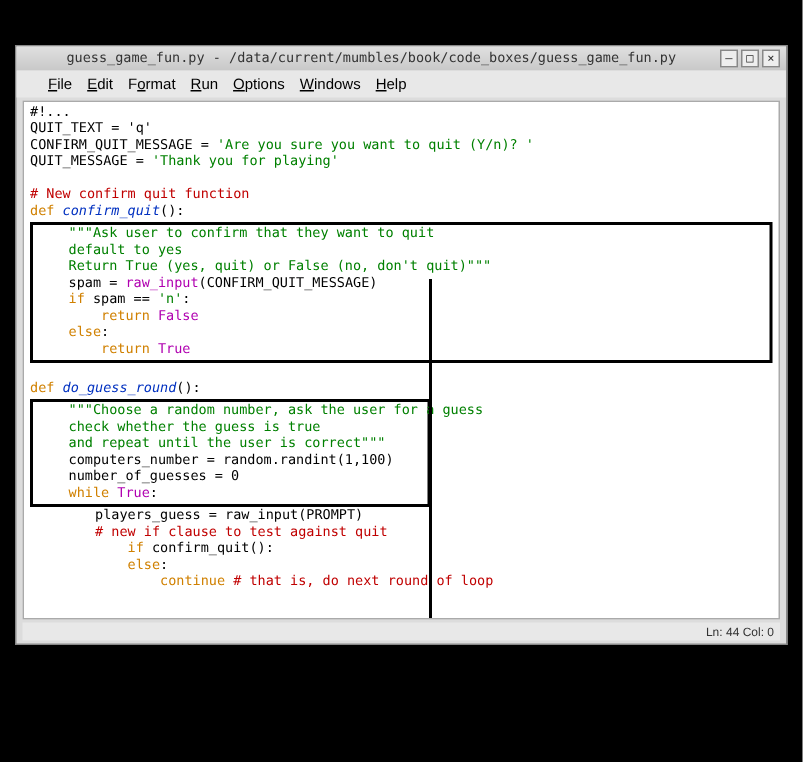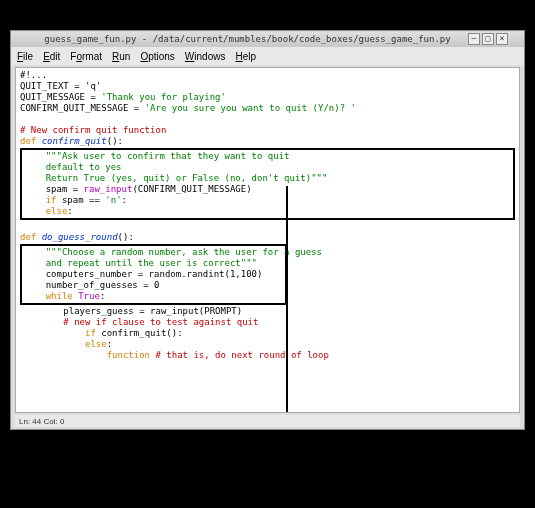--- a/index.html
+++ b/index.html
@@ -1,25 +1,25 @@
 <!DOCTYPE html>
 <html><head>
 <meta charset="utf-8">
 <style>
   * { margin: 0; padding: 0; box-sizing: border-box; }
   body { background: #000; font-family: "DejaVu Sans Mono", monospace; font-size: 10px; width: 535px; height: 508px; overflow: hidden; }
   .window { position: absolute; left: 10px; top: 30px; width: 515px; height: 400px; background: #dcdcdc; border: 1px solid #888; }
-  .titlebar { height: 16px; background: linear-gradient(#e0e0e0,#c8c8c8); display: flex; align-items: center; font-size: 9px; color: #333; padding: 0 16px; justify-content: center; }
+  .titlebar { height: 16px; background: linear-gradient(#e0e0e0,#c8c8c8); display: flex; align-items: center; font-size: 9px; color: #333; padding: 0 4px; justify-content: center; }
   .titlebar .t-title { flex: 1; text-align: center; white-space: nowrap; overflow: hidden; }
   .titlebar .t-btns { display: flex; gap: 2px; }
   .titlebar .t-btn { width: 12px; height: 12px; border: 1px solid #888; background: #eee; font-size: 8px; line-height: 10px; text-align: center; }
-  .menubar { height: 18px; background: #e8e8e8; display: flex; align-items: center; gap: 10px; padding: 0 6px; font-size: 10px; font-family: sans-serif; color: #000; }
+  .menubar { height: 18px; background: #e8e8e8; display: flex; align-items: center; gap: 10px; padding: 0 21px; font-size: 10px; font-family: sans-serif; color: #000; }
   .menubar span u { text-decoration: underline; }
   .editor { position: absolute; left: 4px; top: 36px; right: 4px; bottom: 16px; background: #fff; border: 1px solid #aaa; overflow: hidden; padding: 2px 4px; line-height: 11px; }
-  .statusbar { position: absolute; left: 4px; right: 4px; bottom: 2px; height: 12px; background: #e8e8e8; font-size: 8px; font-family: sans-serif; color: #333; display: flex; align-items: center; padding: 0 4px; }
+  .statusbar { position: absolute; left: 4px; right: 4px; bottom: 2px; height: 12px; background: #e8e8e8; font-size: 8px; font-family: sans-serif; color: #333; display: flex; justify-content: flex-end; align-items: center; padding: 0 4px; }
   .line { white-space: pre; font-size: 9px; }
   .kw { color: #d08000; }      
   .def { color: #0030c0; font-style: italic; }     
   .str { color: #008000; }     
   .op { color: #b000b0; }      
   .com { color: #c00000; }     
   .norm { color: #000; }
   .boxed { border: 2px solid #000; margin: 1px 0; padding: 1px 2px; display: inline-block; width: 100%; }
   .overlay-line { position: absolute; left: 270px; top: 118px; width: 2px; height: 265px; background: #000; }
 </style>
@@ -41,51 +41,54 @@
     <span>F<u>o</u>rmat</span>
     <span><u>R</u>un</span>
     <span><u>O</u>ptions</span>
     <span><u>W</u>indows</span>
     <span><u>H</u>elp</span>
   </div>
 
   <div class="editor">
     <div class="line norm">#!...</div>
     <div class="line norm">QUIT_TEXT = 'q'</div>
+    <div class="line"><span class="norm">CONFIRM_QUIT_MESSAGE = </span><span class="str">'Are you sure you want to quit (Y/n)? '</span></div>
     <div class="line"><span class="norm">QUIT_MESSAGE = </span><span class="str">'Thank you for playing'</span></div>
-    <div class="line"><span class="norm">CONFIRM_QUIT_MESSAGE = </span><span class="str">'Are you sure you want to quit (Y/n)? '</span></div>
     <div class="line">&nbsp;</div>
     <div class="line com"># New confirm quit function</div>
     <div class="line"><span class="kw">def </span><span class="def">confirm_quit</span><span class="norm">():</span></div>
 
     <div class="boxed">
       <div class="line str">    """Ask user to confirm that they want to quit</div>
       <div class="line str">    default to yes</div>
       <div class="line str">    Return True (yes, quit) or False (no, don't quit)"""</div>
       <div class="line"><span class="norm">    spam = </span><span class="op">raw_input</span><span class="norm">(CONFIRM_QUIT_MESSAGE)</span></div>
       <div class="line"><span class="kw">    if</span><span class="norm"> spam == </span><span class="str">'n'</span><span class="norm">:</span></div>
+      <div class="line"><span class="kw">        return </span><span class="op">False</span></div>
       <div class="line"><span class="kw">    else</span><span class="norm">:</span></div>
+      <div class="line"><span class="kw">        return </span><span class="op">True</span></div>
     </div>
 
     <div class="line">&nbsp;</div>
     <div class="line"><span class="kw">def </span><span class="def">do_guess_round</span><span class="norm">():</span></div>
 
     <div class="boxed" style="width:54%;">
       <div class="line str">    """Choose a random number, ask the user for a guess</div>
+      <div class="line str">    check whether the guess is true</div>
       <div class="line str">    and repeat until the user is correct"""</div>
       <div class="line norm">    computers_number = random.randint(1,100)</div>
       <div class="line norm">    number_of_guesses = 0</div>
       <div class="line"><span class="kw">    while </span><span class="op">True</span><span class="norm">:</span></div>
     </div>
 
     <div class="line norm">        players_guess = raw_input(PROMPT)</div>
     <div class="line com">        # new if clause to test against quit</div>
     <div class="line"><span class="kw">            if</span><span class="norm"> confirm_quit():</span></div>
     <div class="line"><span class="kw">            else</span><span class="norm">:</span></div>
-    <div class="line"><span class="kw">                function </span><span class="com"># that is, do next round of loop</span></div>
+    <div class="line"><span class="kw">                continue </span><span class="com"># that is, do next round of loop</span></div>
     
     
     
     
     
     
     
     
     
     

